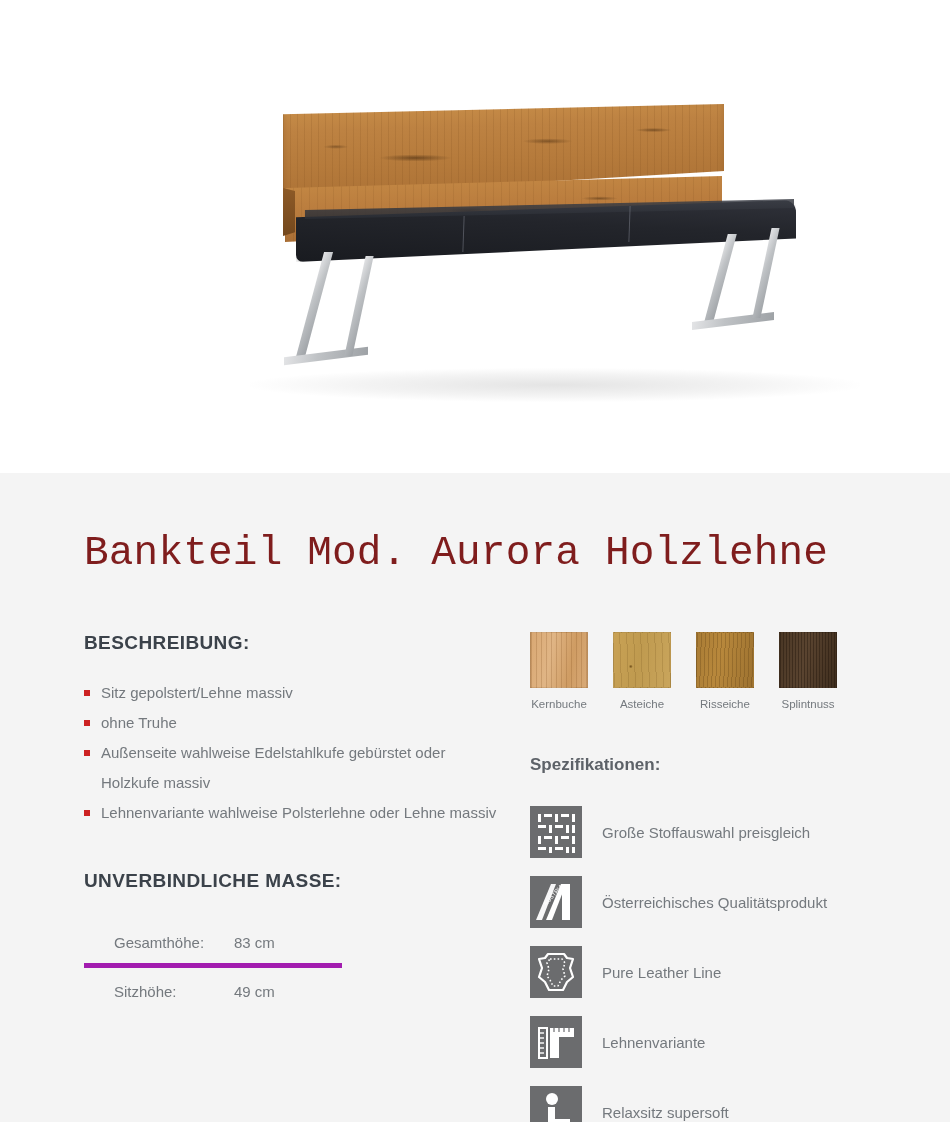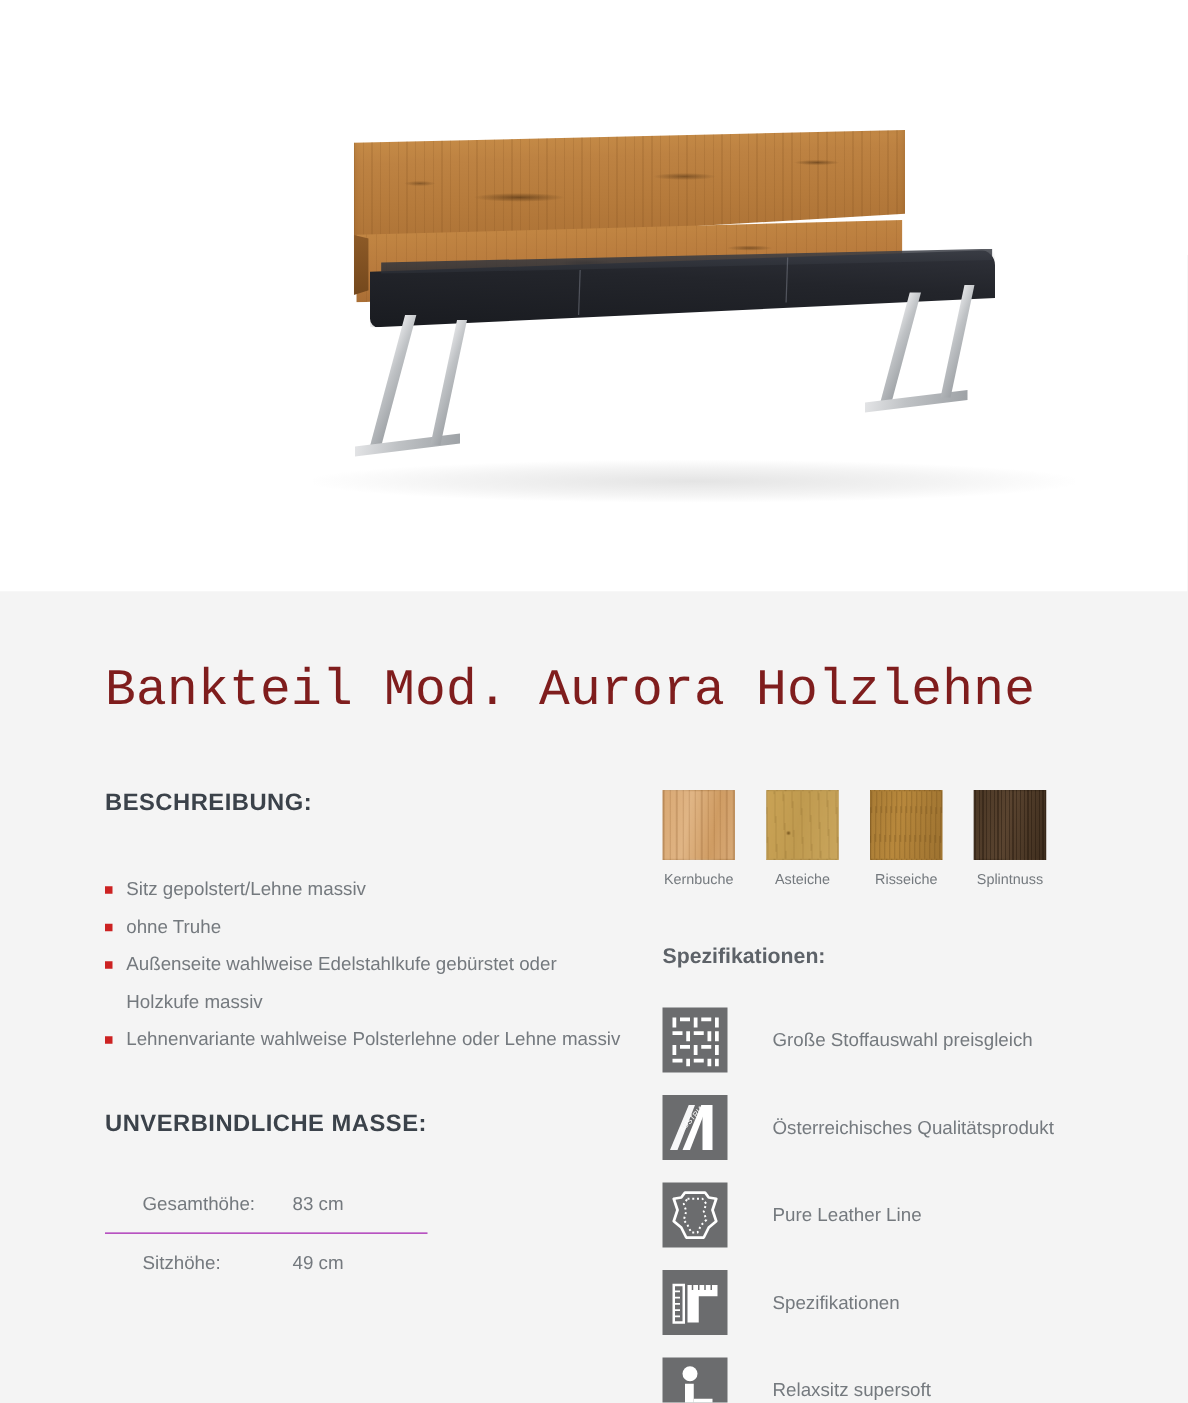--- a/index.html
+++ b/index.html
@@ -121,21 +121,21 @@
   .col-left  { width: 420px; flex: none; }
   .col-right { width: 330px; flex: none; margin-left: 26px; }
 
   .section-heading {
     font-size: 19px;
     font-weight: 700;
     color: #3b424a;
     letter-spacing: .4px;
     text-transform: uppercase;
   }
-  .bullets { list-style: none; margin-top: 43px; }
+  .bullets { list-style: none; margin-top: 24px; }
   .bullets li {
     position: relative;
     padding-left: 17px;
     font-size: 15px;
     line-height: 30px;
     color: #74797e;
   }
   .bullets li:before {
     content: "";
     position: absolute;
@@ -143,21 +143,21 @@
     width: 6px; height: 6px;
     background: #cc2222;
   }
 
   .measures-heading { margin-top: 42px; }
   .measures { width: 258px; margin-top: 30px; }
   .m-row {
     display: flex;
     align-items: center;
     height: 46px;
-    border-bottom: 1px solid #a21caf;
+    border-bottom: 5px solid #a21caf;
     font-size: 15px;
     color: #74797e;
   }
   .m-row:last-child { border-bottom: none; }
   .m-label { width: 150px; padding-left: 30px; }
   .m-value { }
 
   
   .swatches { display: flex; gap: 25px; }
   .swatch { width: 58px; }
@@ -207,21 +207,21 @@
     height: 70px;
   }
   .spec-icon {
     width: 52px; height: 52px;
     flex: none;
     background: #6b6c6e;
     position: relative;
   }
   .spec-icon svg { display: block; width: 52px; height: 52px; }
   .spec-label {
-    margin-left: 36px;
+    margin-left: 20px;
     font-size: 15px;
     color: #74797e;
   }
 </style>
 </head>
 <body>
 
 <div class="hero">
   <div class="bench-stage">
     <div class="bench-shadow"></div>
@@ -364,21 +364,21 @@
                 <line x1="9" y1="37" x2="14" y2="37"></line>
               </g>
               <g stroke="#6b6c6e" stroke-width="1.2">
                 <line x1="24" y1="12" x2="24" y2="16"></line>
                   <line x1="29" y1="12" x2="29" y2="16"></line>
                 <line x1="34" y1="12" x2="34" y2="16"></line>
                   <line x1="39" y1="12" x2="39" y2="16"></line>
               </g>
             </svg>
           </div>
-          <div class="spec-label">Spezifikationen</div>
+          <div class="spec-label">Lehnenvariante</div>
         </div>
 
         <div class="spec-row">
           <div class="spec-icon">
             <svg viewBox="0 0 52 52" xmlns="http://www.w3.org/2000/svg">
               <circle cx="22" cy="13" r="6" fill="#ffffff"></circle>
               <rect x="18" y="21" width="7" height="18" fill="#ffffff"></rect>
               <rect x="25" y="33" width="15" height="7" fill="#ffffff"></rect>
               <rect x="33" y="38" width="6" height="10" fill="#ffffff"></rect>
               <rect x="14" y="40" width="22" height="5" fill="#ffffff"></rect>

